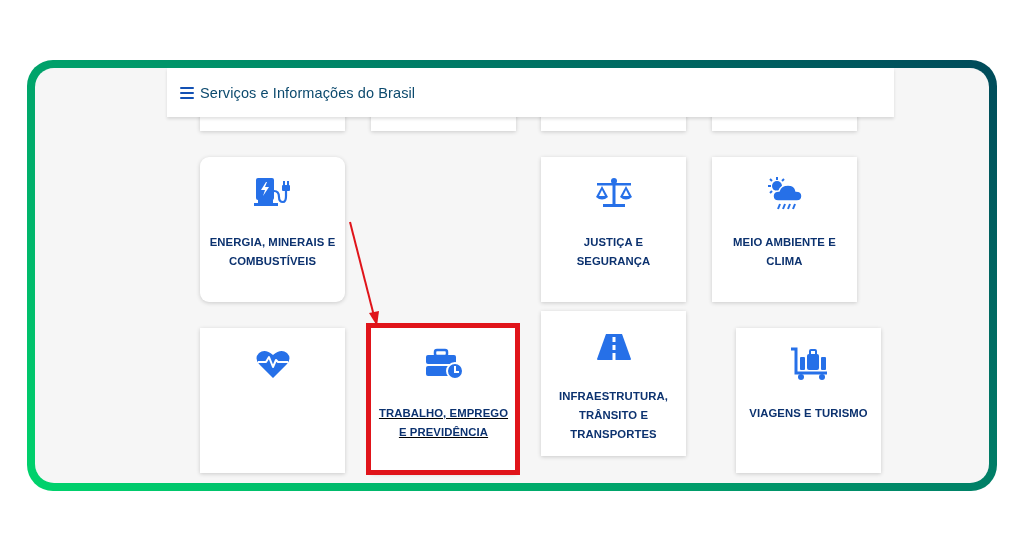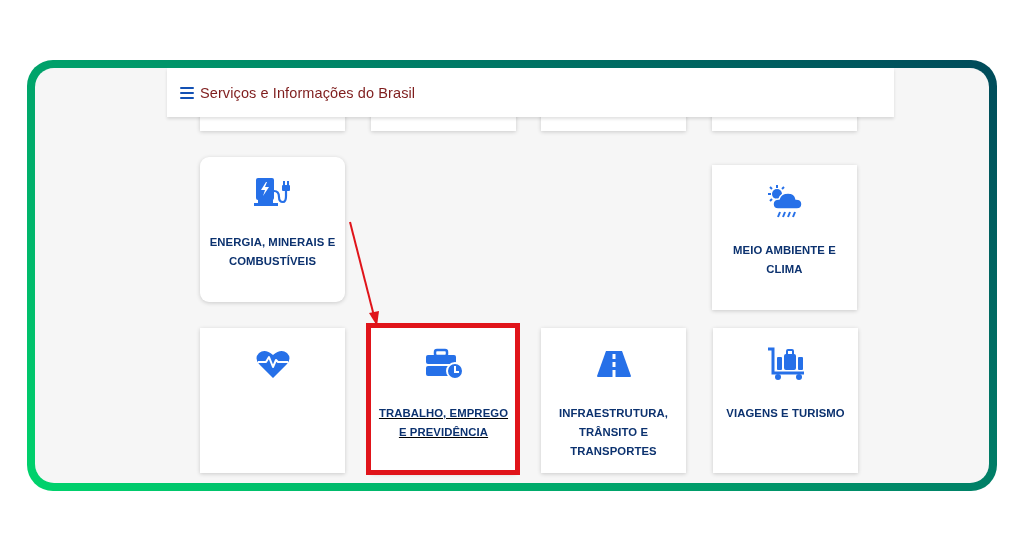--- a/index.html
+++ b/index.html
@@ -21,21 +21,21 @@
 
   .header {
     position: absolute; left: 132px; top: 0px; width: 727px; height: 49px;
     background: #ffffff;
     box-shadow: 0 2px 3px rgba(0,0,0,0.12);
     display: flex; align-items: center; padding-left: 13px;
     z-index: 5;
   }
   .hamburger { width: 14px; height: 12px; display: flex; flex-direction: column; justify-content: space-between; margin-right: 6px; cursor: pointer; }
   .hamburger span { display: block; height: 2px; background: #1351b4; border-radius: 1px; }
-  .header-title { font-size: 14.5px; color: #7f1d1d; letter-spacing: 0.1px; }
+  .header-title { font-size: 14.5px; color: #0c4a6e; letter-spacing: 0.1px; }
 
   .card {
     position: absolute; width: 145px; height: 145px; background: #ffffff;
     box-shadow: 0 1px 4px rgba(0,0,0,0.18);
     display: flex; flex-direction: column; align-items: center;
     cursor: pointer;
   }
   .card.partial { height: 18px; top: 45px; }
   .card .icon { margin-top: 18px; width: 40px; height: 36px; display: flex; align-items: center; justify-content: center; }
   .card .label {
@@ -80,22 +80,37 @@
           <path d="M20 14 Q25 14 25 20 Q25 25 29 25 Q32 25 32 19 L32 13" stroke="#2670e8" stroke-width="2.2" fill="none"></path>
           <rect x="28" y="8" width="8" height="6" rx="1" fill="#2670e8"></rect>
           <rect x="29" y="4" width="2" height="4" fill="#2670e8"></rect>
           <rect x="33" y="4" width="2" height="4" fill="#2670e8"></rect>
         </svg>
       </div>
       <div class="label">ENERGIA, MINERAIS E COMBUSTÍVEIS</div>
     </div>
 
 
+    <div class="card" style="left:506px; top:89px;">
+      <div class="icon">
+        <svg width="38" height="32" viewBox="0 0 38 32">
+          <circle cx="19" cy="4" r="3" fill="#2670e8"></circle>
+          <rect x="2" y="6" width="34" height="2.5" fill="#2670e8"></rect>
+          <rect x="17.5" y="6" width="3" height="22" fill="#2670e8"></rect>
+          <rect x="8" y="27" width="22" height="3" fill="#2670e8"></rect>
+          <path d="M7 9 L1 20 Q7 25 13 20 Z" fill="#2670e8"></path>
+          <path d="M7 13 L4 19 L10 19 Z" fill="#ffffff"></path>
+          <path d="M31 9 L25 20 Q31 25 37 20 Z" fill="#2670e8"></path>
+          <path d="M31 13 L28 19 L34 19 Z" fill="#ffffff"></path>
+        </svg>
+      </div>
+      <div class="label">JUSTIÇA E SEGURANÇA</div>
+    </div>
 
-    <div class="card" style="left:677px; top:97px;">
+    <div class="card" style="left:677px; top:89px;">
       <div class="icon">
         <svg width="38" height="34" viewBox="0 0 38 34">
           <g stroke="#2670e8" stroke-width="2">
             <line x1="11" y1="1" x2="11" y2="4"></line>
             <line x1="2" y1="10" x2="5" y2="10"></line>
             <line x1="4" y1="3" x2="6" y2="5"></line>
             <line x1="18" y1="3" x2="16" y2="5"></line>
             <line x1="4" y1="17" x2="6" y2="15"></line>
           </g>
           <circle cx="11" cy="10" r="5" fill="#2670e8"></circle>
@@ -126,33 +141,33 @@
           <rect x="11" y="2" width="12" height="6" rx="2" fill="none" stroke="#2670e8" stroke-width="2.5"></rect>
           <rect x="2" y="7" width="30" height="9" rx="2" fill="#2670e8"></rect>
           <rect x="2" y="18" width="26" height="10" rx="2" fill="#2670e8"></rect>
           <circle cx="31" cy="23" r="8" fill="#2670e8" stroke="#ffffff" stroke-width="2"></circle>
           <polyline points="31,18 31,24 35,24" stroke="#ffffff" stroke-width="2" fill="none"></polyline>
         </svg>
       </div>
       <div class="label">TRABALHO, EMPREGO E PREVIDÊNCIA</div>
     </div>
 
-    <div class="card" style="left:506px; top:260px;">
+    <div class="card" style="left:506px; top:243px;">
       <div class="icon">
         <svg width="36" height="28" viewBox="0 0 36 28">
           <path d="M10 1 L26 1 L35 26 Q35 27 34 27 L2 27 Q1 27 1 26 Z" fill="#2670e8"></path>
           <rect x="16.5" y="4" width="3" height="5" fill="#ffffff"></rect>
           <rect x="16.5" y="12" width="3" height="5" fill="#ffffff"></rect>
           <rect x="16.5" y="20" width="3" height="7" fill="#ffffff"></rect>
         </svg>
       </div>
       <div class="label">INFRAESTRUTURA, TRÂNSITO E TRANSPORTES</div>
     </div>
 
-    <div class="card" style="left:678px; top:260px;">
+    <div class="card" style="left:701px; top:260px;">
       <div class="icon">
         <svg width="40" height="34" viewBox="0 0 40 34">
           <path d="M2 2 L7 2 L7 26 L38 26" stroke="#2670e8" stroke-width="3" fill="none"></path>
           <circle cx="12" cy="30" r="3" fill="#2670e8"></circle>
           <circle cx="33" cy="30" r="3" fill="#2670e8"></circle>
           <rect x="11" y="10" width="5" height="13" rx="1" fill="#2670e8"></rect>
           <rect x="18" y="7" width="12" height="16" rx="2" fill="#2670e8"></rect>
           <rect x="21" y="3" width="6" height="5" rx="1" fill="none" stroke="#2670e8" stroke-width="2"></rect>
           <rect x="32" y="10" width="5" height="13" rx="1" fill="#2670e8"></rect>
         </svg>

